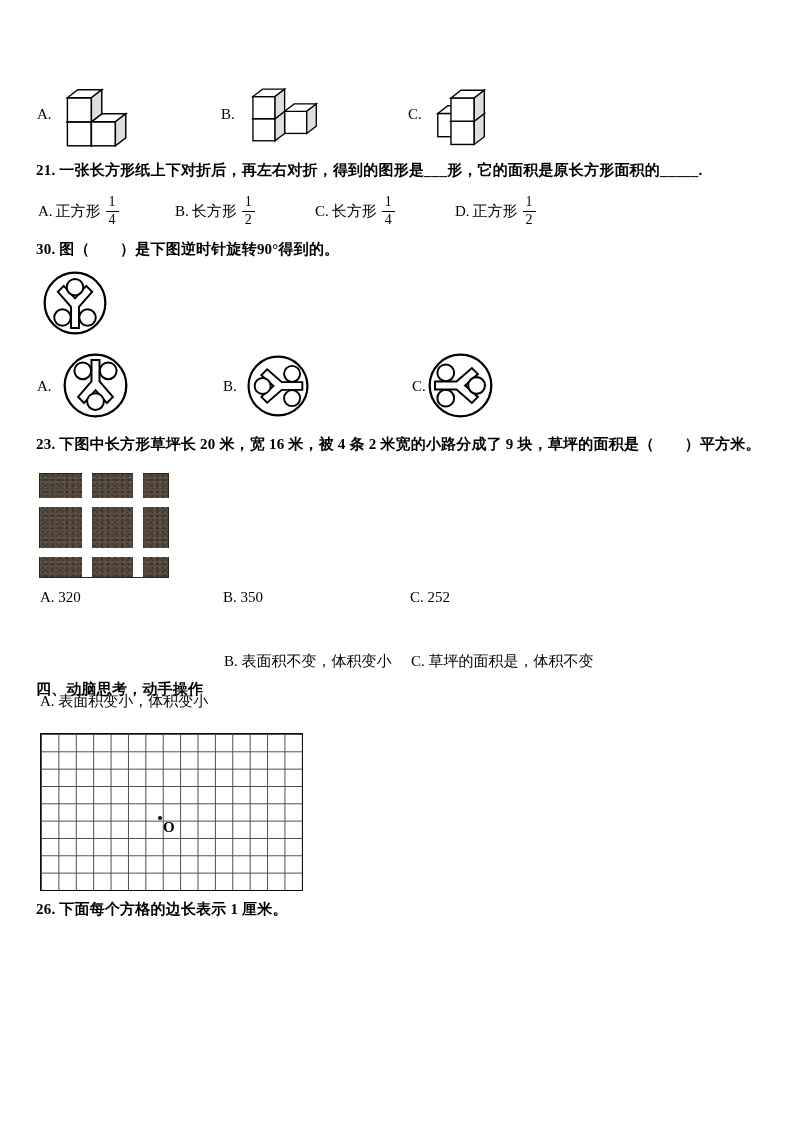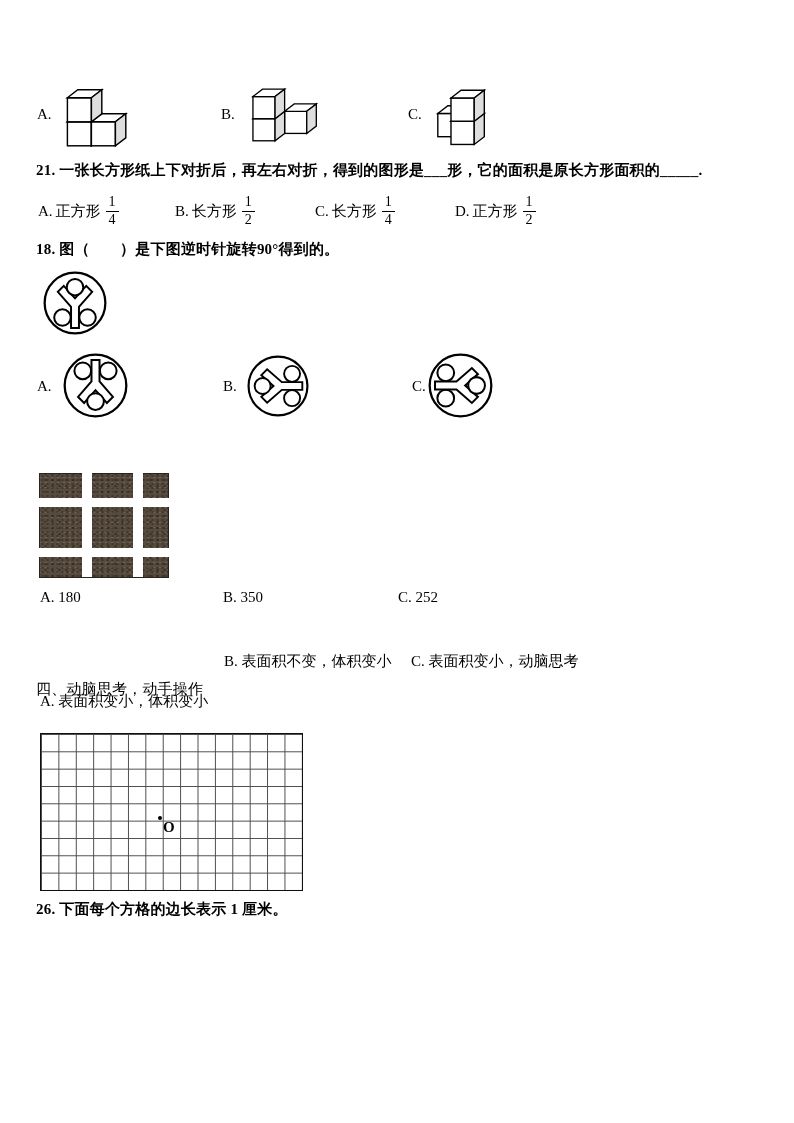--- a/index.html
+++ b/index.html
@@ -4,21 +4,21 @@
 <style>
   html,body{margin:0;padding:0;background:#ffffff;}
   .page{
     position:relative;width:794px;height:1123px;background:#fff;
     font-family:"Liberation Serif","DejaVu Serif",serif;
     color:#000;font-size:15px;overflow:hidden;
   }
   .abs{position:absolute;}
   .qtext{white-space:nowrap;letter-spacing:0.2px;font-weight:bold;}
   .optlabel{white-space:nowrap;}
-  .bold{font-weight:normal;}
+  .bold{font-weight:bold;}
   
   .fopt{position:absolute;top:190px;height:42px;display:flex;align-items:center;gap:3px;}
   .frac{display:inline-flex;flex-direction:column;align-items:center;line-height:1.05;
         font-size:14px;margin-left:2px;vertical-align:middle;}
   .frac .num{border-bottom:1px solid #000;padding:0 3px 1px 3px;}
   .frac .den{padding-top:1px;}
   
   .r180{transform:rotate(180deg);}
   .rccw{transform:rotate(-90deg);}
   .rcw{transform:rotate(90deg);}
@@ -142,57 +142,58 @@
   </div>
   <div class="fopt" style="left:455px">
     <span>D.</span>
     <span>正方形</span>
     <span class="frac">
         <span class="num">1</span>
         <span class="den">2</span>
       </span>
   </div>
 
-  <div class="abs qtext" style="left:36px;top:240px">18. 图（　　）是下图逆时针旋转90°得到的。</div>
+  <div class="abs qtext" style="left:36px;top:240px">30. 图（　　）是下图逆时针旋转90°得到的。</div>
 
   <svg class="abs" style="left:42px;top:270px" width="66" height="66" viewBox="0 0 100 100">
       <use href="#person-figure"></use>
     </svg>
 
   <span class="abs optlabel" style="left:37px;top:378px">A.</span>
   <svg class="abs r180" style="left:62px;top:352px" width="67" height="67" viewBox="0 0 100 100">
       <use href="#person-figure"></use>
     </svg>
 
   <span class="abs optlabel" style="left:223px;top:378px">B.</span>
   <svg class="abs rccw" style="left:246px;top:354px" width="64" height="64" viewBox="0 0 100 100">
       <use href="#person-figure"></use>
     </svg>
 
   <span class="abs optlabel" style="left:412px;top:378px">C.</span>
   <svg class="abs rcw" style="left:427px;top:352px" width="67" height="67" viewBox="0 0 100 100">
       <use href="#person-figure"></use>
     </svg>
 
+  <div class="abs qtext" style="left:36px;top:435px">23. 下图中长方形草坪长 20 米，宽 16 米，被 4 条 2 米宽的小路分成了 9 块，草坪的面积是（　　）平方米。</div>
 
   <div class="abs lawn-wrap">
     <div class="lawn"></div>
     <div class="vpath" style="left:47px"></div>
     <div class="vpath" style="left:98px"></div>
     <div class="hpath" style="top:37px"></div>
     <div class="hpath" style="top:87px"></div>
   </div>
 
-  <span class="abs optlabel" style="left:40px;top:589px">A. 180</span>
+  <span class="abs optlabel" style="left:40px;top:589px">A. 320</span>
   <span class="abs optlabel" style="left:223px;top:589px">B. 350</span>
-  <span class="abs optlabel" style="left:398px;top:589px">C. 252</span>
+  <span class="abs optlabel" style="left:410px;top:589px">C. 252</span>
 
   <span class="abs optlabel" style="left:40px;top:692px">A. 表面积变小，体积变小</span>
   <span class="abs optlabel" style="left:224px;top:652px">B. 表面积不变，体积变小</span>
-  <span class="abs optlabel" style="left:411px;top:652px">C. 表面积变小，动脑思考</span>
+  <span class="abs optlabel" style="left:411px;top:652px">C. 草坪的面积是，体积不变</span>
 
   <div class="abs qtext bold" style="left:36px;top:680px">四、动脑思考，动手操作</div>
 
   <div class="abs grid"></div>
   <div class="abs odot"></div>
   <div class="abs olabel">O</div>
 
   <div class="abs qtext" style="left:36px;top:900px">26. 下面每个方格的边长表示 1 厘米。</div>
 
 </div>

